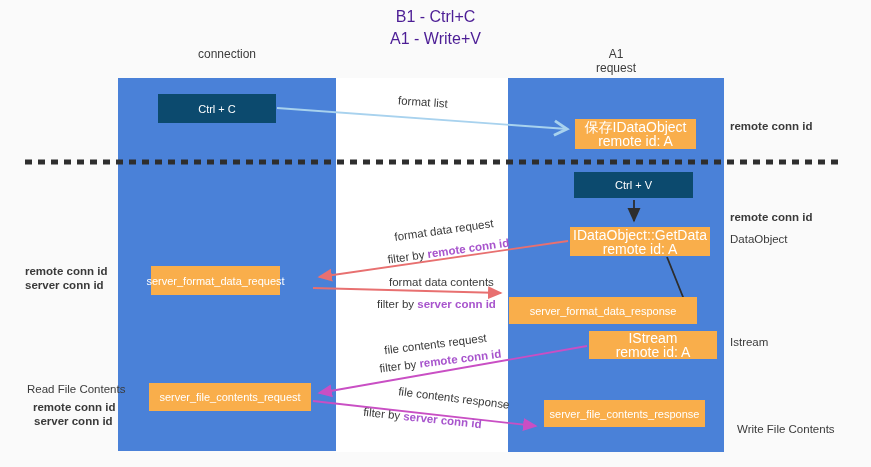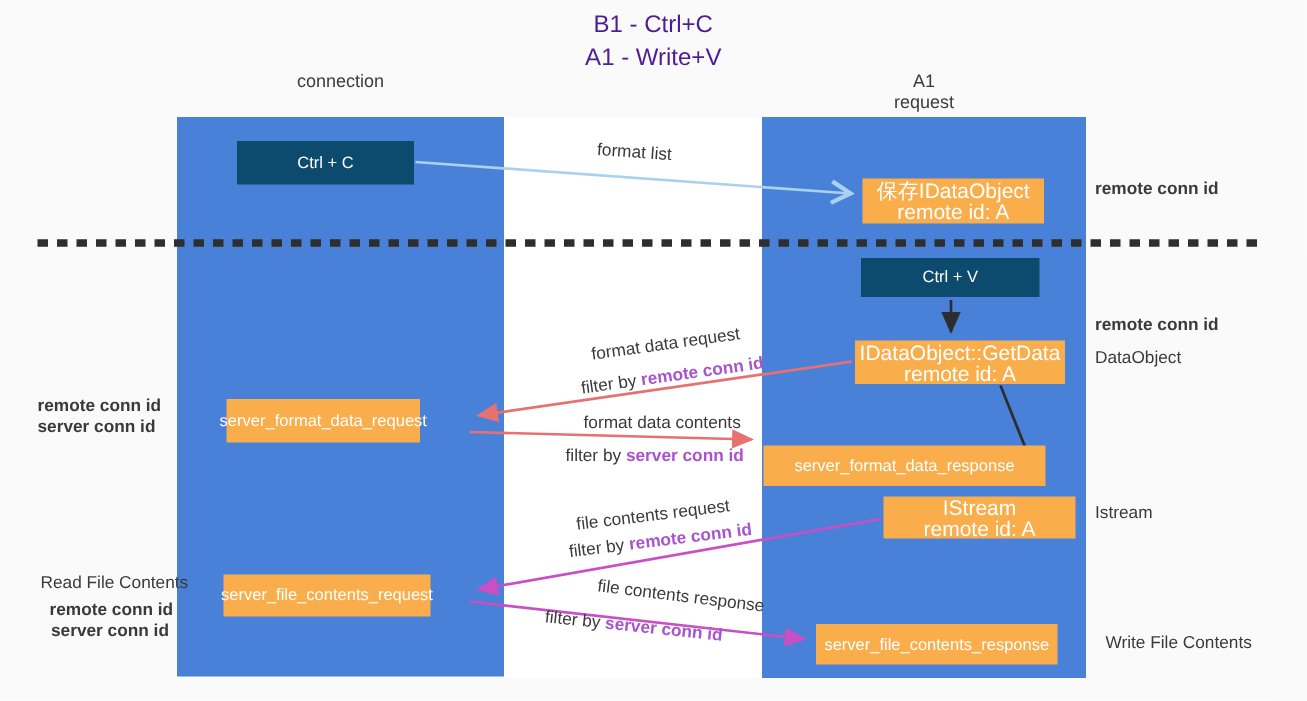--- a/index.html
+++ b/index.html
@@ -98,24 +98,24 @@
   <div class="abs node orange" style="left:151px;top:266px;width:129px;height:29px;">
     <div>server_format_data_request</div>
   </div>
   <div class="abs node orange" style="left:509px;top:281px;width:188px;height:27px;margin-top:16px;">
     <div>server_format_data_response</div>
   </div>
   <div class="abs node orange" style="left:589px;top:331px;width:128px;height:28px;">
     <div class="l2">IStream</div>
     <div class="l2">remote id: A</div>
   </div>
-  <div class="abs node orange" style="left:149px;top:383px;width:138px;height:28px;">
+  <div class="abs node orange" style="left:149px;top:383px;width:162px;height:28px;">
     <div>server_file_contents_request</div>
   </div>
-  <div class="abs node orange" style="left:544px;top:416px;width:161px;height:27px;">
+  <div class="abs node orange" style="left:544px;top:400px;width:161px;height:27px;">
     <div>server_file_contents_response</div>
   </div>
 
   <div class="abs edge-label rot-p4" style="left:398px;top:96px;">format list</div>
 
   <div class="abs edge-label rot-n8" style="left:394px;top:224px;">format data request</div>
   <div class="abs edge-label rot-n8" style="left:387px;top:245px;">
     <span>filter by</span>
     <span class="purple">remote conn id</span>
   </div>

